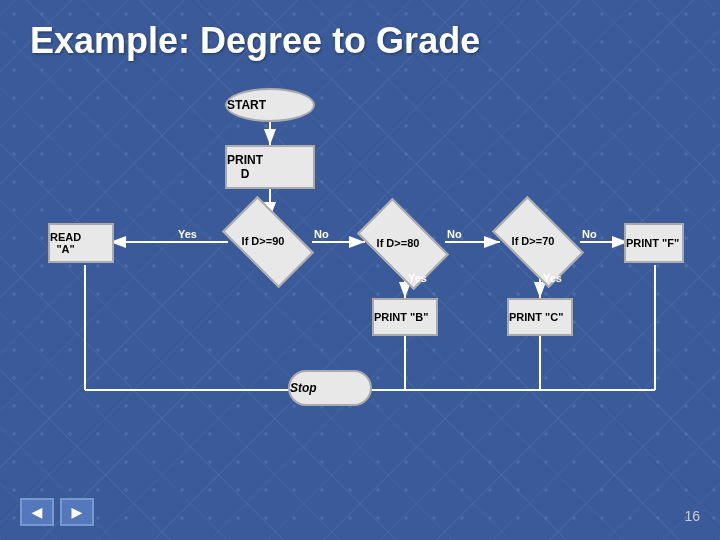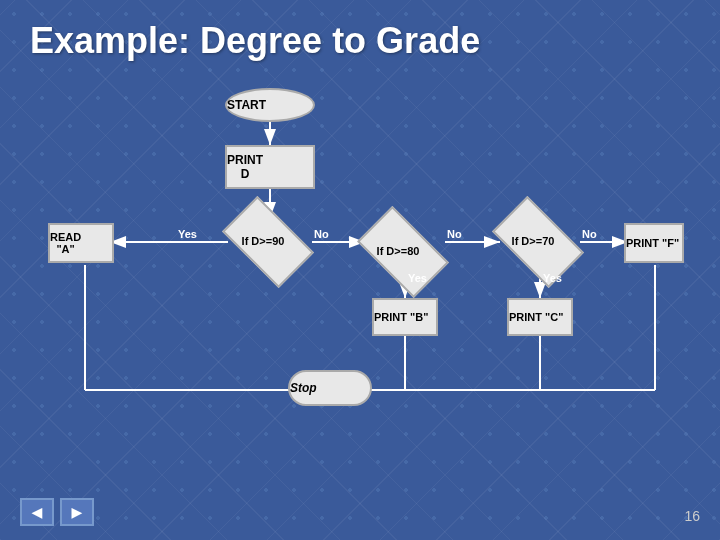--- a/index.html
+++ b/index.html
@@ -216,21 +216,21 @@
     <div class="shape rectangle" style="left:18px;top:143px;width:66px;height:40px;">
       <span style="white-space:pre-line;font-size:11px;">READ
 "A"</span>
     </div>
 
     <div class="shape diamond" style="left:198px;top:130px;width:84px;height:64px;">
       <div class="diamond-inner"></div>
       <div class="diamond-text">If D&gt;=90</div>
     </div>
 
-    <div class="shape diamond" style="left:333px;top:140px;width:84px;height:64px;">
+    <div class="shape diamond" style="left:333px;top:132px;width:84px;height:64px;">
       <div class="diamond-inner"></div>
       <div class="diamond-text">If D&gt;=80</div>
     </div>
 
     <div class="shape diamond" style="left:468px;top:130px;width:84px;height:64px;">
       <div class="diamond-inner"></div>
       <div class="diamond-text">If D&gt;=70</div>
     </div>
 
     <div class="shape rectangle" style="left:594px;top:143px;width:60px;height:40px;">

